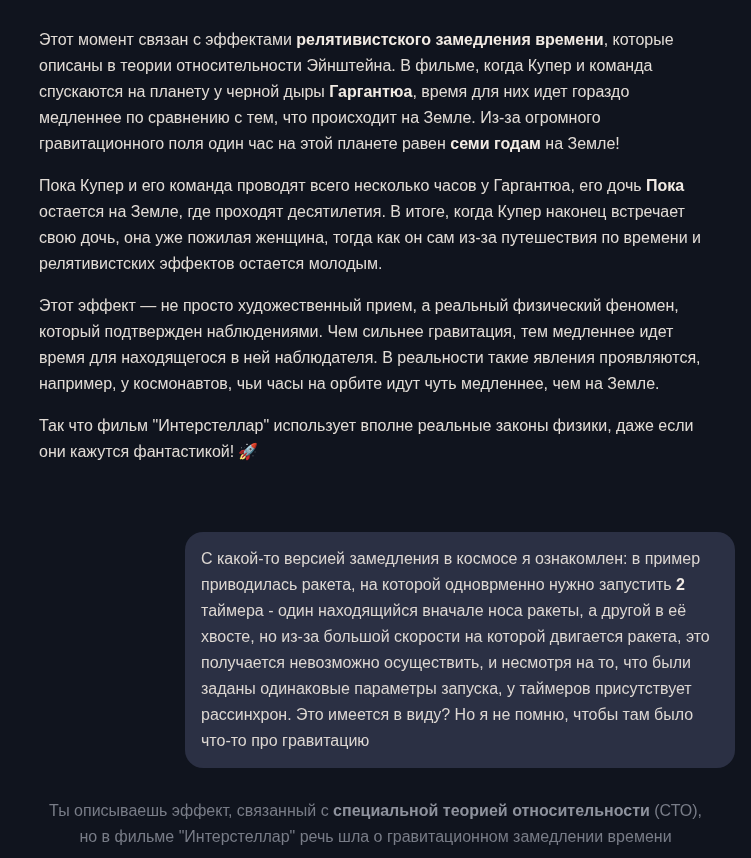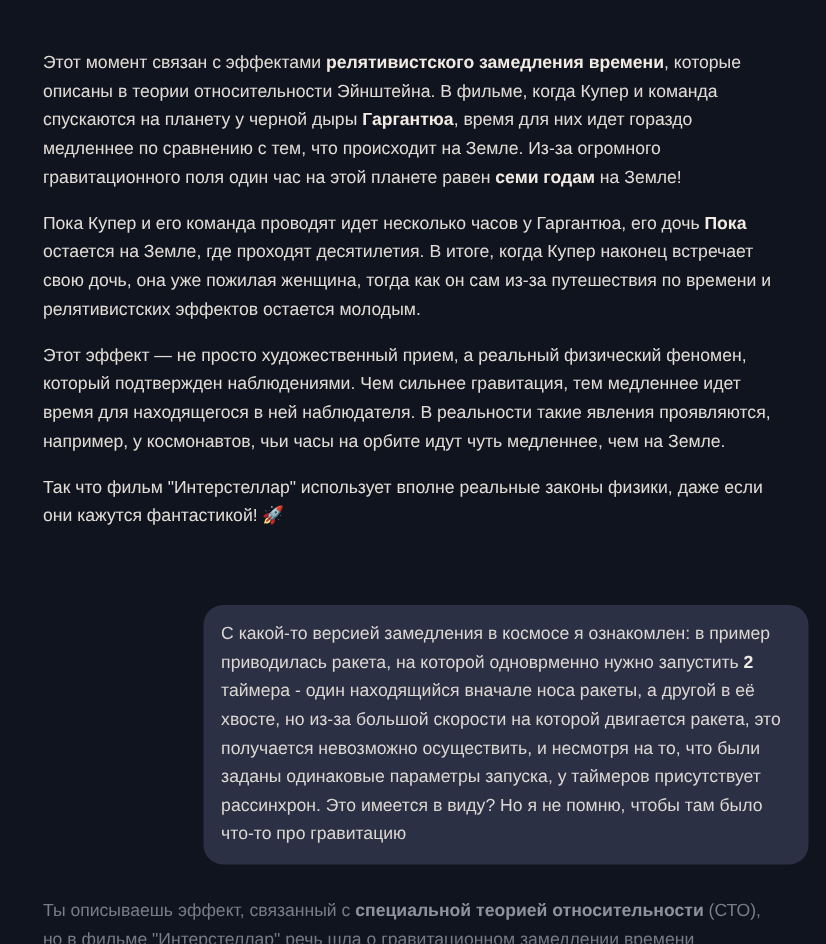--- a/index.html
+++ b/index.html
@@ -15,21 +15,21 @@
   *{box-sizing:border-box;}
   html,body{margin:0;padding:0;}
   body{
     width:751px;height:858px;overflow:hidden;
     background:var(--background);
     font-family:"Liberation Sans","DejaVu Sans",sans-serif;
     font-size:16px;line-height:26px;
   }
   .chat{
     width:751px;height:858px;overflow:hidden;
-    padding:45px 16px 0;
+    padding:27px 16px 0;
   }
   .assistant-msg{
     padding:0 23px;
     color:var(--assistant-text);
   }
   .assistant-msg p{margin:0 0 16px;}
   .assistant-msg b{font-weight:700;color:var(--bold-text);}
   .user-row{
     display:flex;justify-content:flex-end;
     margin-top:67px;
@@ -41,32 +41,33 @@
     border-radius:18px;
     padding:14px 16px;
     color:var(--bubble-text);
   }
   .bubble p{margin:0;}
   .bubble b{font-weight:700;color:var(--bubble-bold-text);}
   .pending-msg{
     margin-top:30px;
     padding:0 23px;
     color:var(--pending-text);
+    text-align:center;
   }
   .pending-msg p{margin:0;}
   .pending-msg b{font-weight:700;color:var(--pending-bold-text);}
 </style>
 </head>
 <body>
 
 <div class="chat">
 
   <div class="assistant-msg">
     <p><span>Этот момент связан с эффектами </span><b>релятивистского замедления времени</b><span>, которые описаны в теории относительности Эйнштейна. В фильме, когда Купер и команда спускаются на планету у черной дыры </span><b>Гаргантюа</b><span>, время для них идет гораздо медленнее по сравнению с тем, что происходит на Земле. Из-за огромного гравитационного поля один час на этой планете равен </span><b>семи годам</b><span> на Земле!</span></p>
-    <p><span>Пока Купер и его команда проводят идет несколько часов у Гаргантюа, его дочь </span><b>Пока</b><span> остается на Земле, где проходят десятилетия. В итоге, когда Купер наконец встречает свою дочь, она уже пожилая женщина, тогда как он сам из-за путешествия по времени и релятивистских эффектов остается молодым.</span></p>
+    <p><span>Пока Купер и его команда проводят всего несколько часов у Гаргантюа, его дочь </span><b>Пока</b><span> остается на Земле, где проходят десятилетия. В итоге, когда Купер наконец встречает свою дочь, она уже пожилая женщина, тогда как он сам из-за путешествия по времени и релятивистских эффектов остается молодым.</span></p>
     <p><span>Этот эффект — не просто художественный прием, а реальный физический феномен, который подтвержден наблюдениями. Чем сильнее гравитация, тем медленнее идет время для находящегося в ней наблюдателя. В реальности такие явления проявляются, например, у космонавтов, чьи часы на орбите идут чуть медленнее, чем на Земле.</span></p>
     <p><span>Так что фильм "Интерстеллар" использует вполне реальные законы физики, даже если они кажутся фантастикой! 🚀</span></p>
   </div>
 
   <div class="user-row">
     <div class="bubble">
       <p><span>С какой-то версией замедления в космосе я ознакомлен: в пример приводилась ракета, на которой одноврменно нужно запустить </span><b>2</b><span> таймера - один находящийся вначале носа ракеты, а другой в её хвосте, но из-за большой скорости на которой двигается ракета, это получается невозможно осуществить, и несмотря на то, что были заданы одинаковые параметры запуска, у таймеров присутствует рассинхрон. Это имеется в виду? Но я не помню, чтобы там было что-то про гравитацию</span></p>
     </div>
   </div>
 

